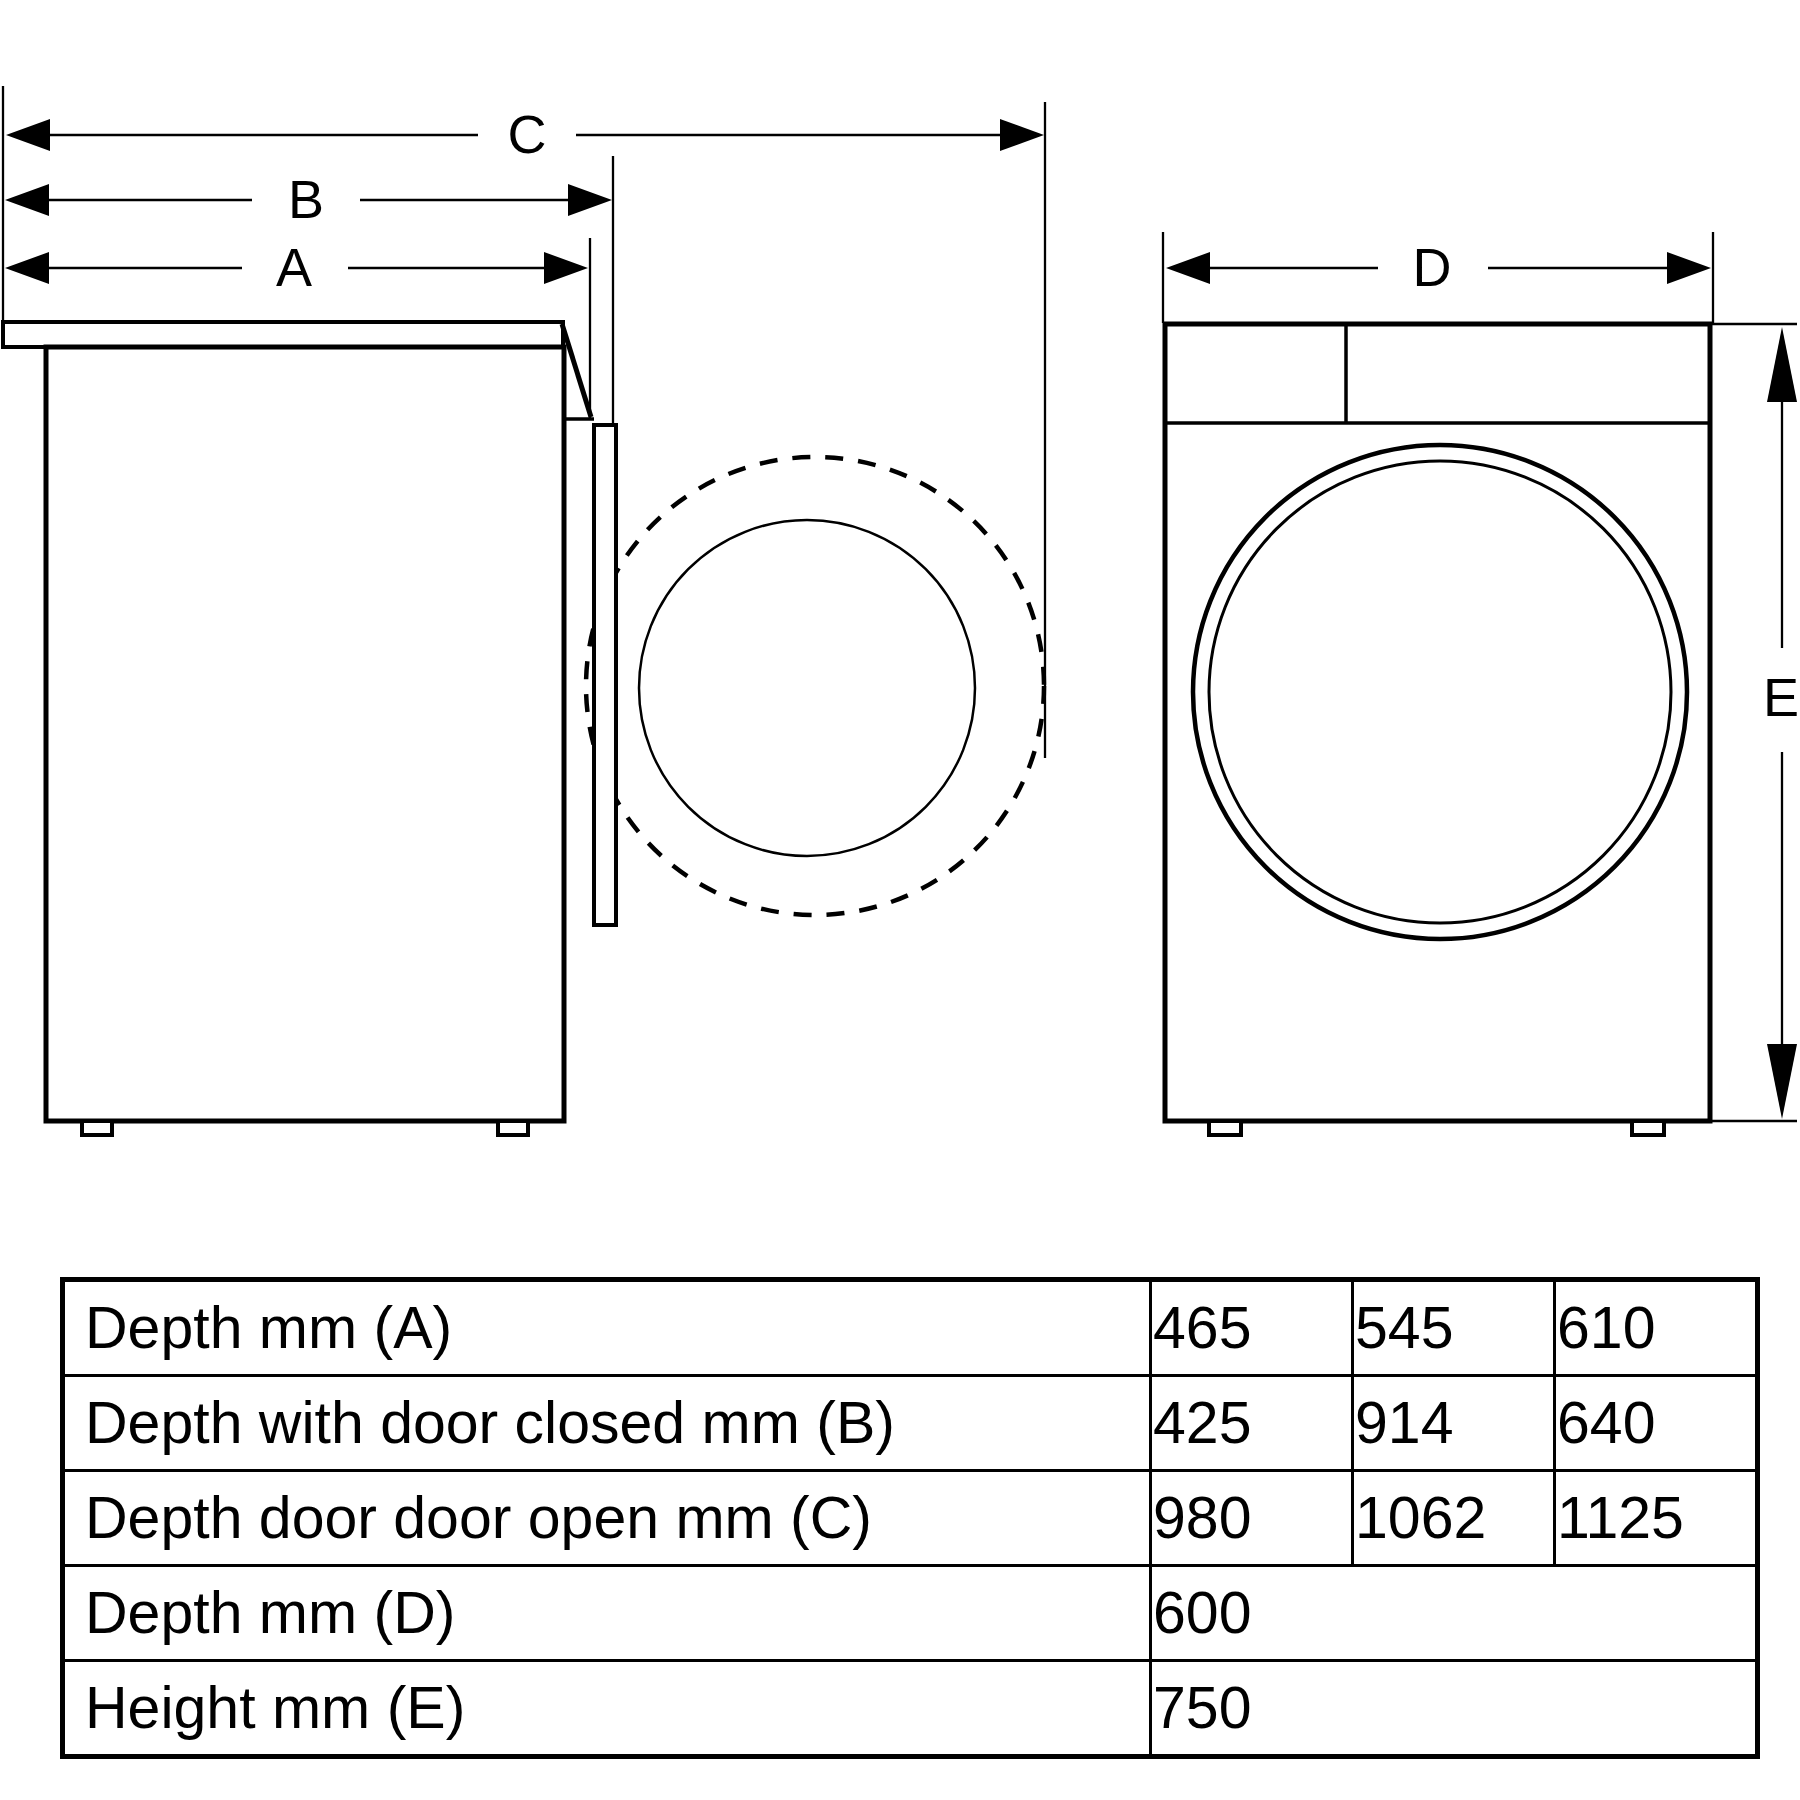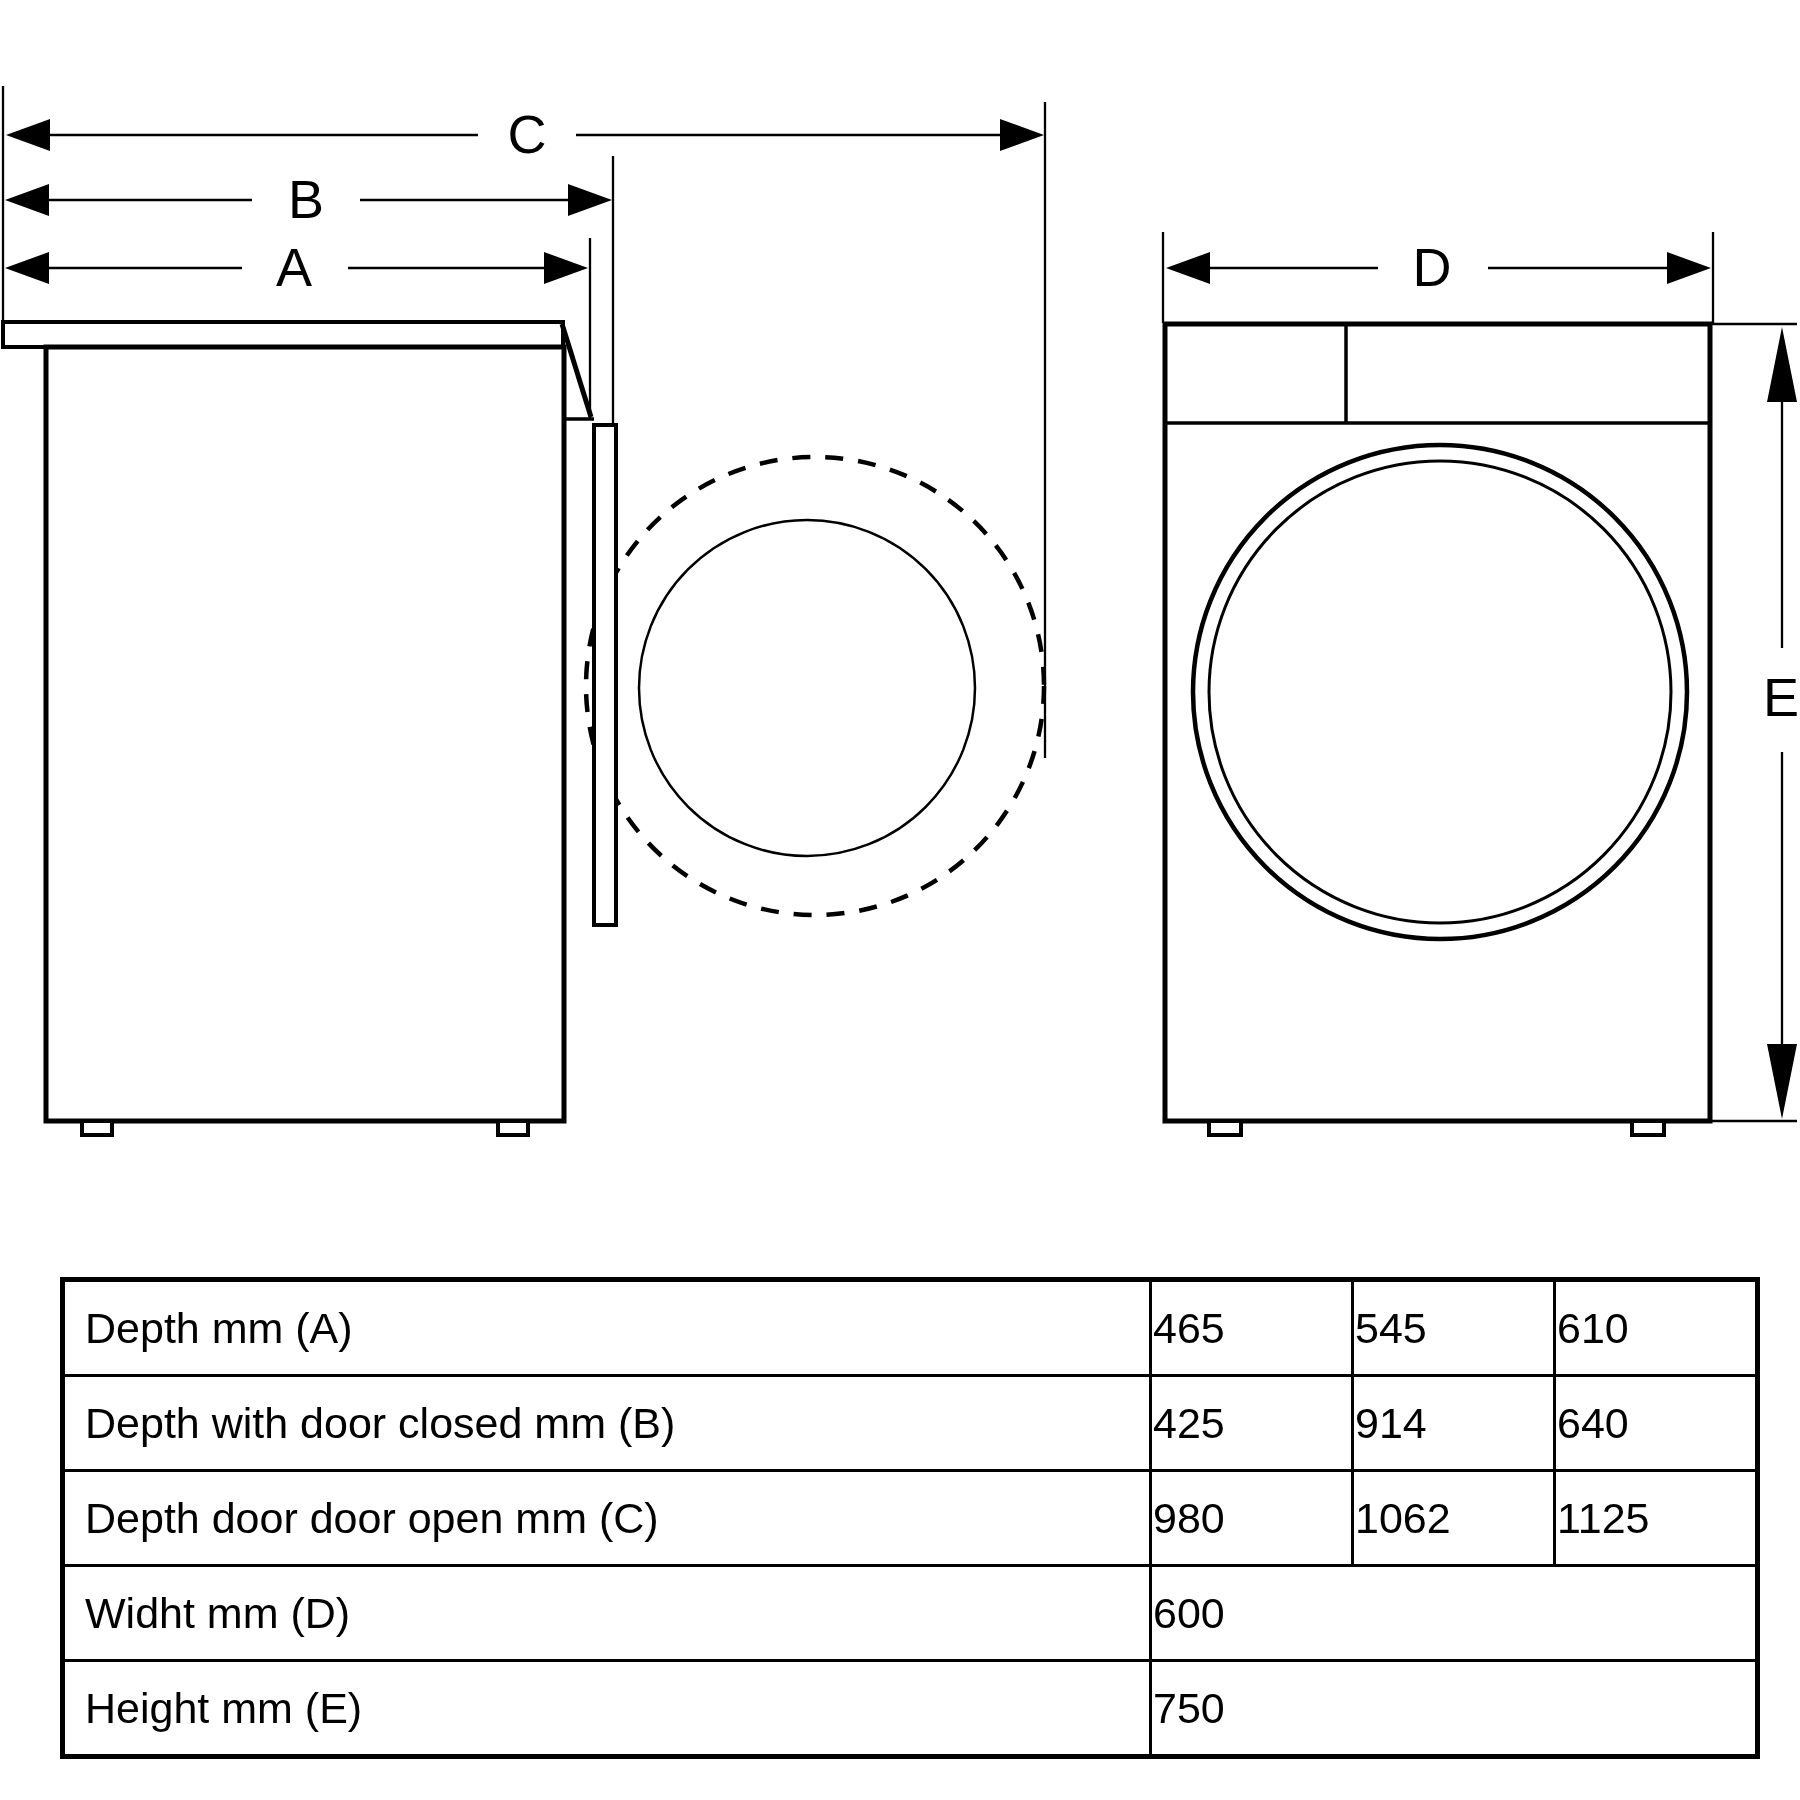--- a/index.html
+++ b/index.html
@@ -22,21 +22,21 @@
     font-family:"Liberation Sans",sans-serif;
     font-size:54px;fill:#000;
   }
 
   table.dims-table{
     position:absolute;left:60px;top:1277px;
     width:1695px;height:453px;
     border-collapse:collapse;table-layout:fixed;
     background:#fff;color:#000;
     font-family:"Liberation Sans",sans-serif;
-    font-size:43px;line-height:1;
+    font-size:59px;line-height:1;
     border:5px solid #000;
   }
   table.dims-table td{
     border:3px solid #000;
     height:90px;
     vertical-align:middle;
     overflow:hidden;white-space:nowrap;
   }
   td.lbl{text-align:left;padding-left:20px;}
   td.val{}
@@ -153,21 +153,21 @@
         <td class="val">914</td>
         <td class="val">640</td>
       </tr>
       <tr>
         <td class="lbl">Depth door door open mm (C)</td>
         <td class="val">980</td>
         <td class="val">1062</td>
         <td class="val">1125</td>
       </tr>
       <tr>
-        <td class="lbl">Widht mm (D)</td>
+        <td class="lbl">Depth mm (D)</td>
         <td class="val" colspan="3">600</td>
       </tr>
       <tr>
         <td class="lbl">Height mm (E)</td>
         <td class="val" colspan="3">750</td>
       </tr>
     </tbody>
   </table>
 
 </div>

